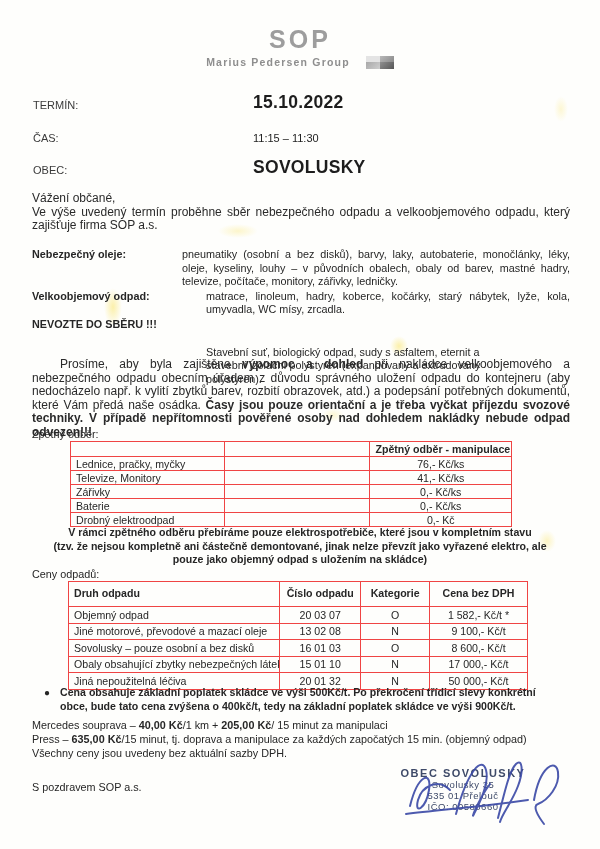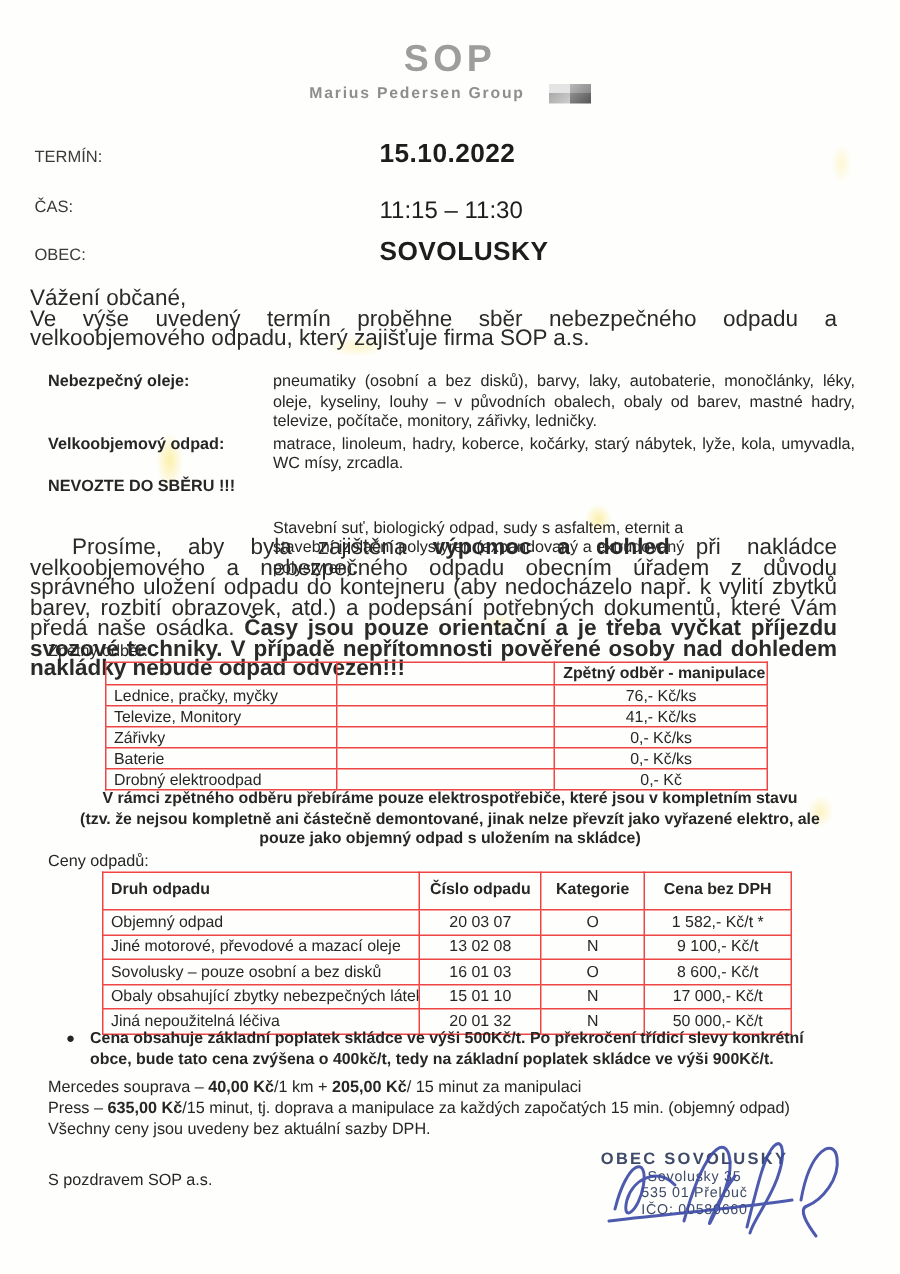--- a/index.html
+++ b/index.html
@@ -16,35 +16,35 @@
   .logo{position:absolute;top:26px;left:0;width:100%;text-align:center;}
   .logo-sop{font-size:25px;font-weight:bold;letter-spacing:3px;color:#9d9d9d;line-height:26px;}
   .logo-sub{margin-top:3px;display:inline-flex;align-items:center;gap:16px;}
   .logo-group{font-size:10.5px;font-weight:bold;letter-spacing:1.2px;color:#8e8e8e;}
   .flag{display:grid;grid-template-columns:14px 14px;grid-template-rows:6px 7px;}
   .flag span:nth-child(1){background:#e4e4e4;}
   .flag span:nth-child(2){background:linear-gradient(135deg,#b9b9b9,#8a8a8a);}
   .flag span:nth-child(3){background:linear-gradient(135deg,#a8a8a8,#cfcfcf);}
   .flag span:nth-child(4){background:linear-gradient(135deg,#8f8f8f,#565656);}
   
-  .hdr-label{position:absolute;left:23px;font-size:11px;color:#3a3a3a;}
+  .hdr-label{position:absolute;left:33px;font-size:11px;color:#3a3a3a;}
   .hdr-value{position:absolute;left:253px;color:#1d1d1d;}
   .v-big{font-size:17.5px;font-weight:bold;letter-spacing:.3px;}
-  .v-normal{font-size:16px;}
-  
-  .blk{position:absolute;left:20px;width:538px;font-size:15px;line-height:13.5px;color:#2a2a2a;}
+  .v-normal{font-size:11px;}
+  
+  .blk{position:absolute;left:32px;width:538px;font-size:12px;line-height:13.5px;color:#2a2a2a;}
   .just{text-align:justify;}
   b,.b{font-weight:bold;}
   
   .waste{position:absolute;top:248px;left:32px;width:538px;font-size:10.8px;line-height:13.5px;}
   .waste-row{display:grid;grid-template-columns:150px 1fr;}
   .waste-label{font-weight:bold;}
   .waste-text{text-align:justify;}
   .waste-text.noj{text-align:left;margin-top:28px;}
-  .mt6{margin-top:1px;}
+  .mt6{margin-top:1px;gap:24px;}
   
   table{border-collapse:collapse;table-layout:fixed;}
   td,th{border:1px solid #ef4444;font-size:10.6px;padding:0 5px;overflow:hidden;white-space:nowrap;}
   .tb1{position:absolute;top:441px;left:70px;width:442px;}
   .tb1 td,.tb1 th{height:13px;line-height:12px;}
   .tb1 .c1{width:35%;text-align:left;}
   .tb1 .c2{width:33%;}
   .tb1 .c3{width:32%;text-align:center;}
   .tb1 th{font-weight:bold;text-align:center;height:14px;}
   .tb2{position:absolute;top:581px;left:68px;width:460px;}

